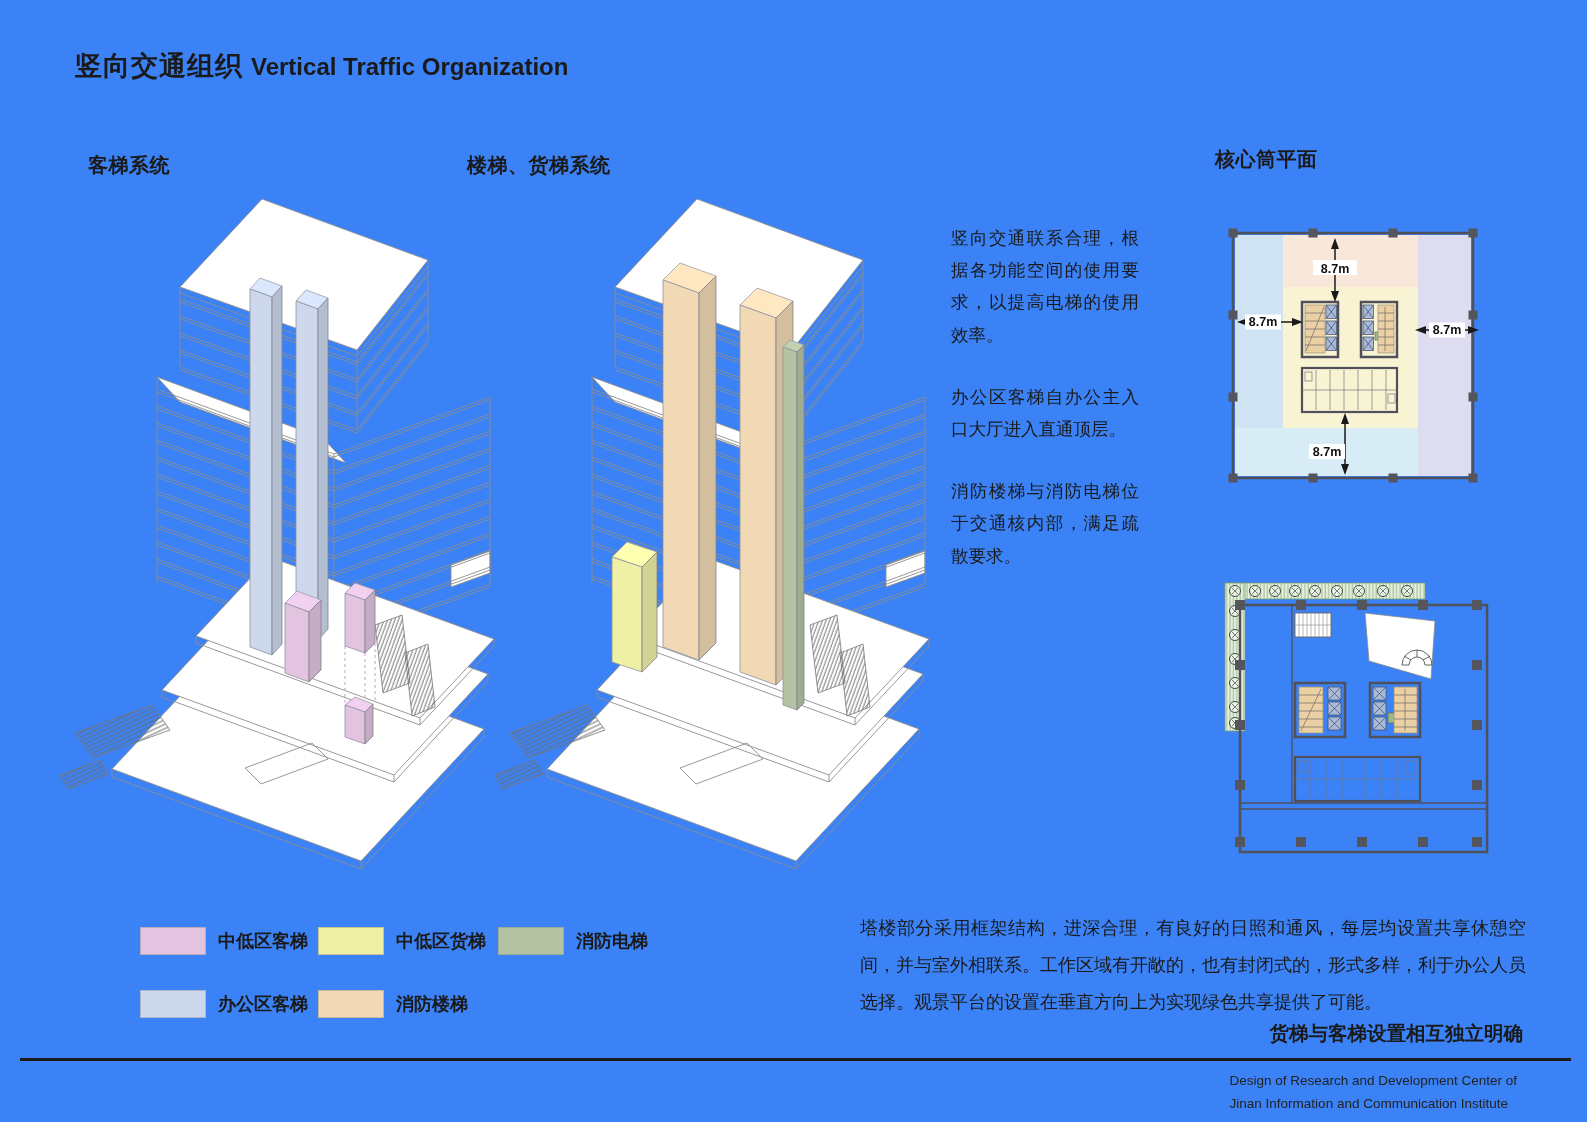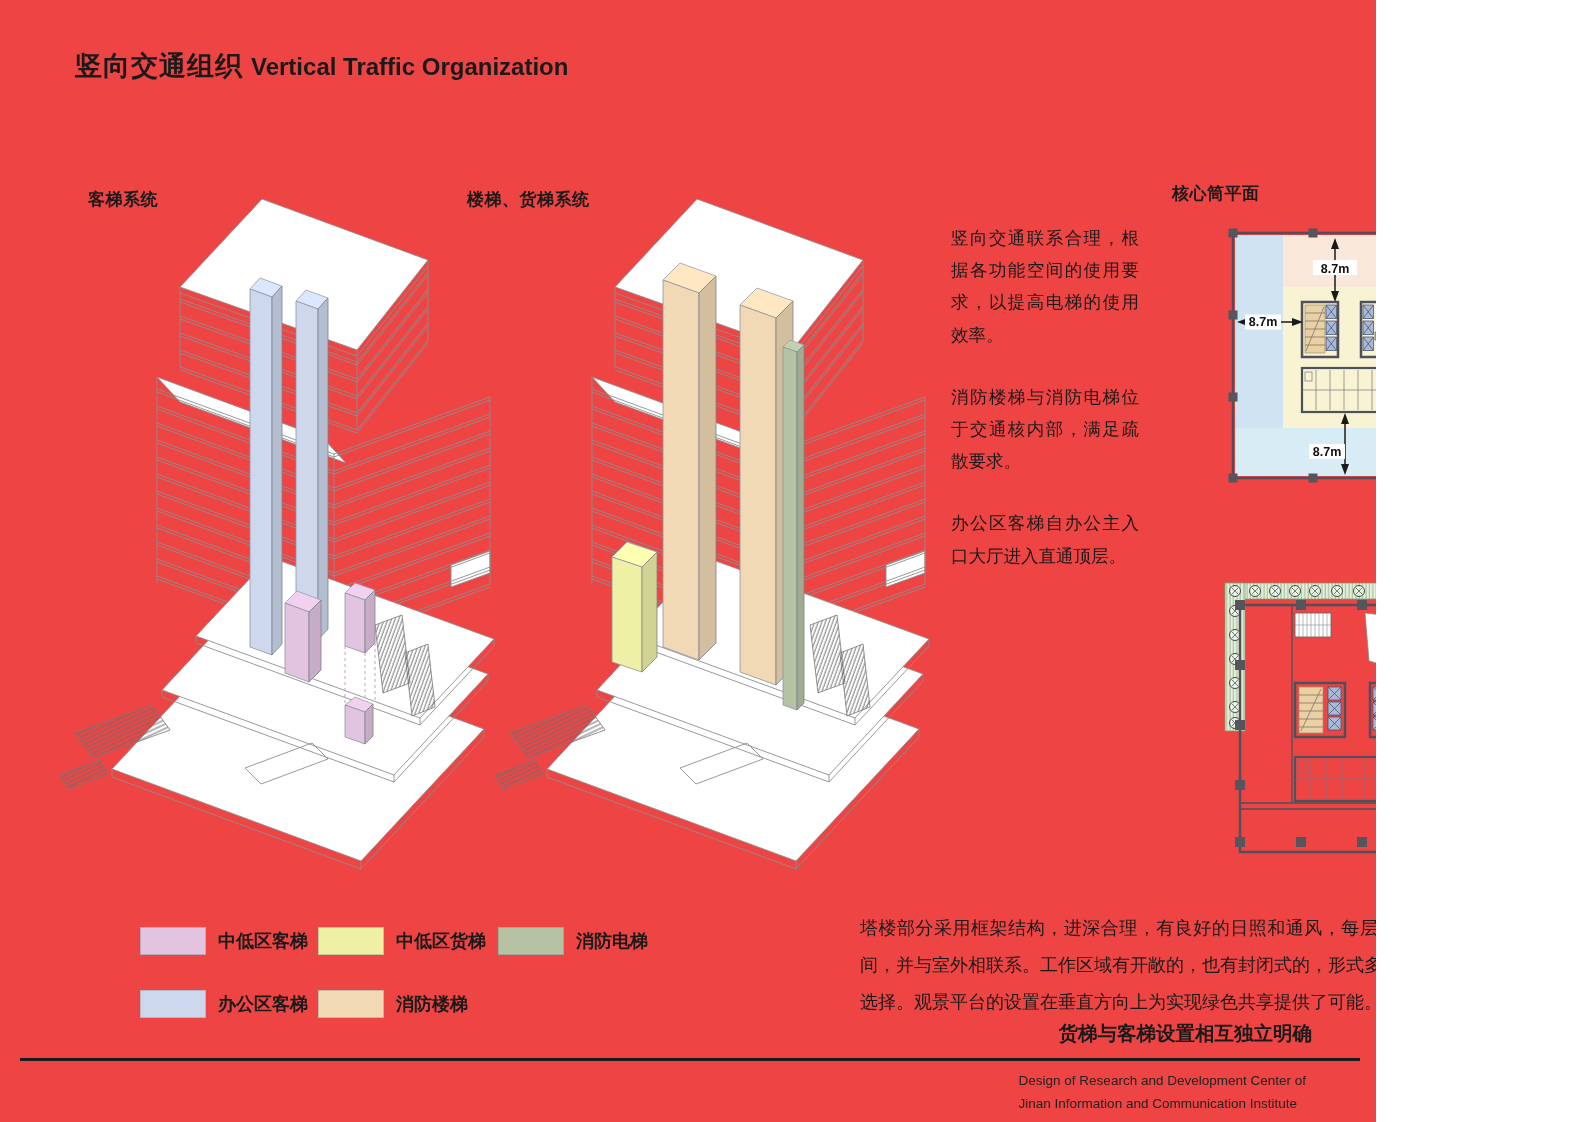--- a/index.html
+++ b/index.html
@@ -1,22 +1,22 @@
 <!DOCTYPE html>
 <html style="--mid_low_passenger: #e2c3e0; --mid_low_freight: #eef0a6; --fire_elevator: #b5c3a4; --office_passenger: #cdd8ed; --fire_stair: #f0d9b4; --plan_zone_blue: #cfe3f2; --plan_zone_blue_light: #d8ecf6; --plan_zone_peach: #f9e8da; --plan_zone_lavender: #dedcf0; --plan_zone_cream: #f8f3d2; --plan_stair_tan: #ead0a2; --plan_elevator_blue: #a9b9d8; --plan_green_cell: #9eb88d; --plan_landscape: #e4efdc;"><head>
 <meta charset="utf-8">
 <style>
   html,body{margin:0;padding:0;background:#fff;}
   body{font-family:"Liberation Sans","DejaVu Sans",sans-serif;color:#1a1a1a;}
-  #sheet{position:relative;width:1376px;height:1122px;background:#ef4444;overflow:hidden;}
+  #sheet{position:relative;width:1587px;height:1122px;background:#3b82f6;overflow:hidden;}
   .abs{position:absolute;}
   .title{left:75px;top:48px;font-weight:600;white-space:nowrap;}
   .title .zh{font-size:27px;letter-spacing:1px;}
   .title .en{font-size:24px;margin-left:8px;}
-  .sec{font-size:17px;font-weight:600;letter-spacing:.5px;margin-top:36px;}
+  .sec{font-size:20px;font-weight:600;letter-spacing:.5px;}
   .desc{left:935px;top:222px;width:204px;}
   .desc p{margin:0 0 30px 16px;font-size:17.5px;line-height:1.84;text-align:justify;font-weight:500;}
   .note{left:860px;top:910px;width:666px;font-size:18px;line-height:2.06;text-align:justify;font-weight:500;}
   .legend-item{position:absolute;display:flex;align-items:center;gap:12px;}
   .sw{display:inline-block;width:64px;height:26px;border:1px solid rgba(120,120,120,.35);}
   .ll{font-size:18px;font-weight:600;white-space:nowrap;}
   .credit-zh{top:1020px;right:64px;font-size:19.5px;font-weight:600;}
   .rule{top:1058px;left:20px;right:16px;height:3px;background:#1c1c1c;}
   .credit-en{top:1069px;right:70px;text-align:left;font-size:13.5px;line-height:23px;color:#222;font-weight:500;}
   .credit-en span{display:block;}
@@ -35,21 +35,21 @@
 <body>
 
 <div id="sheet">
 
   <div class="abs title">
     <span class="zh">竖向交通组织</span><span class="en">Vertical Traffic Organization</span>
   </div>
 
   <div class="abs sec" style="left:88px;top:152px">客梯系统</div>
   <div class="abs sec" style="left:467px;top:152px">楼梯、货梯系统</div>
-  <div class="abs sec" style="left:1172px;top:146px">核心筒平面</div>
+  <div class="abs sec" style="left:1215px;top:146px">核心筒平面</div>
 
   <svg class="abs" style="left:60px;top:185px" width="440" height="700" viewBox="0 0 440 700">
     <defs>
       <pattern id="stairHatch" width="4" height="4" patternUnits="userSpaceOnUse" patternTransform="rotate(65)">
         <line x1="1" y1="0" x2="1" y2="4" stroke="#6b6b6b" stroke-width="1"></line>
       </pattern>
       <pattern id="escHatch" width="3.4" height="3.4" patternUnits="userSpaceOnUse" patternTransform="rotate(20)">
         <line x1="1" y1="0" x2="1" y2="3.4" stroke="#6b6b6b" stroke-width=".9"></line>
       </pattern>
       <g id="flu">
@@ -150,22 +150,22 @@
 
     <g class="slab" style="fill:var(--mid_low_freight)">
       <polygon class="lite" points="117,372 132,357 162,367 147,382"></polygon>
       <polygon points="117,372 147,382 147,487 117,477"></polygon>
       <polygon class="shade" points="147,382 162,367 162,472 147,487"></polygon>
     </g>
   </svg>
 
   <div class="abs desc">
     <p>竖向交通联系合理，根据各功能空间的使用要求，以提高电梯的使用效率。</p>
+    <p>办公区客梯自办公主入口大厅进入直通顶层。</p>
     <p>消防楼梯与消防电梯位于交通核内部，满足疏散要求。</p>
-    <p>办公区客梯自办公主入口大厅进入直通顶层。</p>
   </div>
 
   <svg class="abs" style="left:1205px;top:222px" width="280" height="262" viewBox="0 0 280 262">
     <g>
       <rect x="30" y="13" width="48" height="193" style="fill:var(--plan_zone_blue)"></rect>
       <rect x="30" y="206" width="183" height="48" style="fill:var(--plan_zone_blue_light)"></rect>
       <rect x="78" y="13" width="135" height="52" style="fill:var(--plan_zone_peach)"></rect>
       <rect x="213" y="13" width="53" height="241" style="fill:var(--plan_zone_lavender)"></rect>
       <rect x="78" y="65" width="135" height="141" style="fill:var(--plan_zone_cream)"></rect>
     </g>

